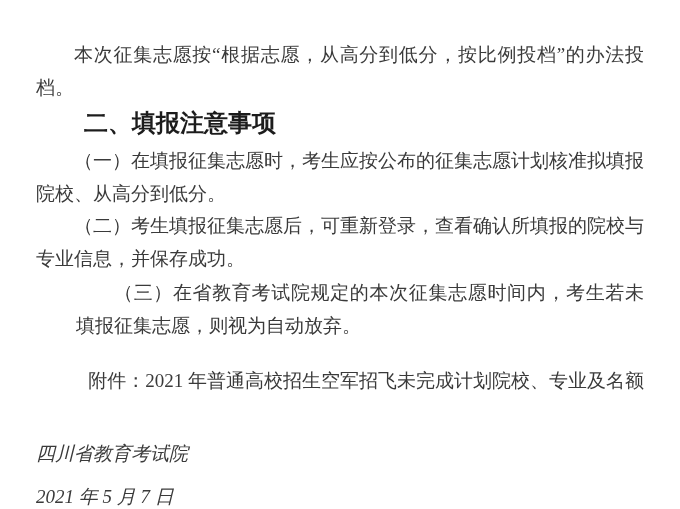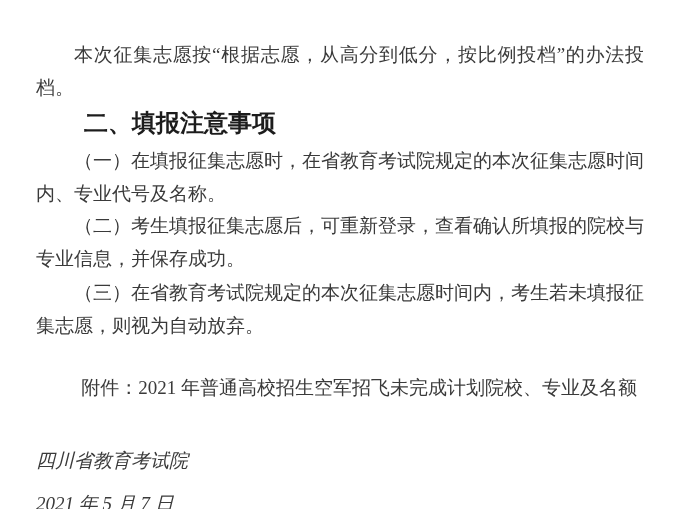--- a/index.html
+++ b/index.html
@@ -40,24 +40,25 @@
     text-indent: 2em;
     font-weight: bold;
     font-family: "Liberation Sans", "DejaVu Sans", sans-serif;
   }
   .para-item2 {
     margin-top: -1px;
     font-family: Liberation Serif, serif;
   }
   .para-item3 {
     margin-top: 1px;
+    margin-left: 40px;
   }
   .para-attachment {
-    margin-top: 29px;
-    text-align: center;
+    margin-top: 22px;
+    text-align: right;
   }
   .signature-block {
     margin-top: 40px;
     text-align: left;
     font-style: italic;
   }
   .sig-line {
     margin: 0;
     font-size: 19px;
     line-height: 33px;
@@ -72,21 +73,21 @@
 </head>
 <body>
 
 <div class="page">
   <div class="content">
 
     <p class="para para-intro">本次征集志愿按“根据志愿，从高分到低分，按比例投档”的办法投档。</p>
 
     <p class="section-heading">二、填报注意事项</p>
 
-    <p class="para para-item1">（一）在填报征集志愿时，在省教育考试院规定的本次征集志愿时间内、专业代号及名称。</p>
+    <p class="para para-item1">（一）在填报征集志愿时，考生应按公布的征集志愿计划核准拟填报院校、从高分到低分。</p>
 
     <p class="para para-item2">（二）考生填报征集志愿后，可重新登录，查看确认所填报的院校与专业信息，并保存成功。</p>
 
     <p class="para para-item3">（三）在省教育考试院规定的本次征集志愿时间内，考生若未填报征集志愿，则视为自动放弃。</p>
 
     <p class="para para-attachment">附件：2021 年普通高校招生空军招飞未完成计划院校、专业及名额</p>
 
     <div class="signature-block">
       <p class="sig-line">四川省教育考试院</p>
       <p class="sig-line sig-date">2021 年 5 月 7 日</p>

